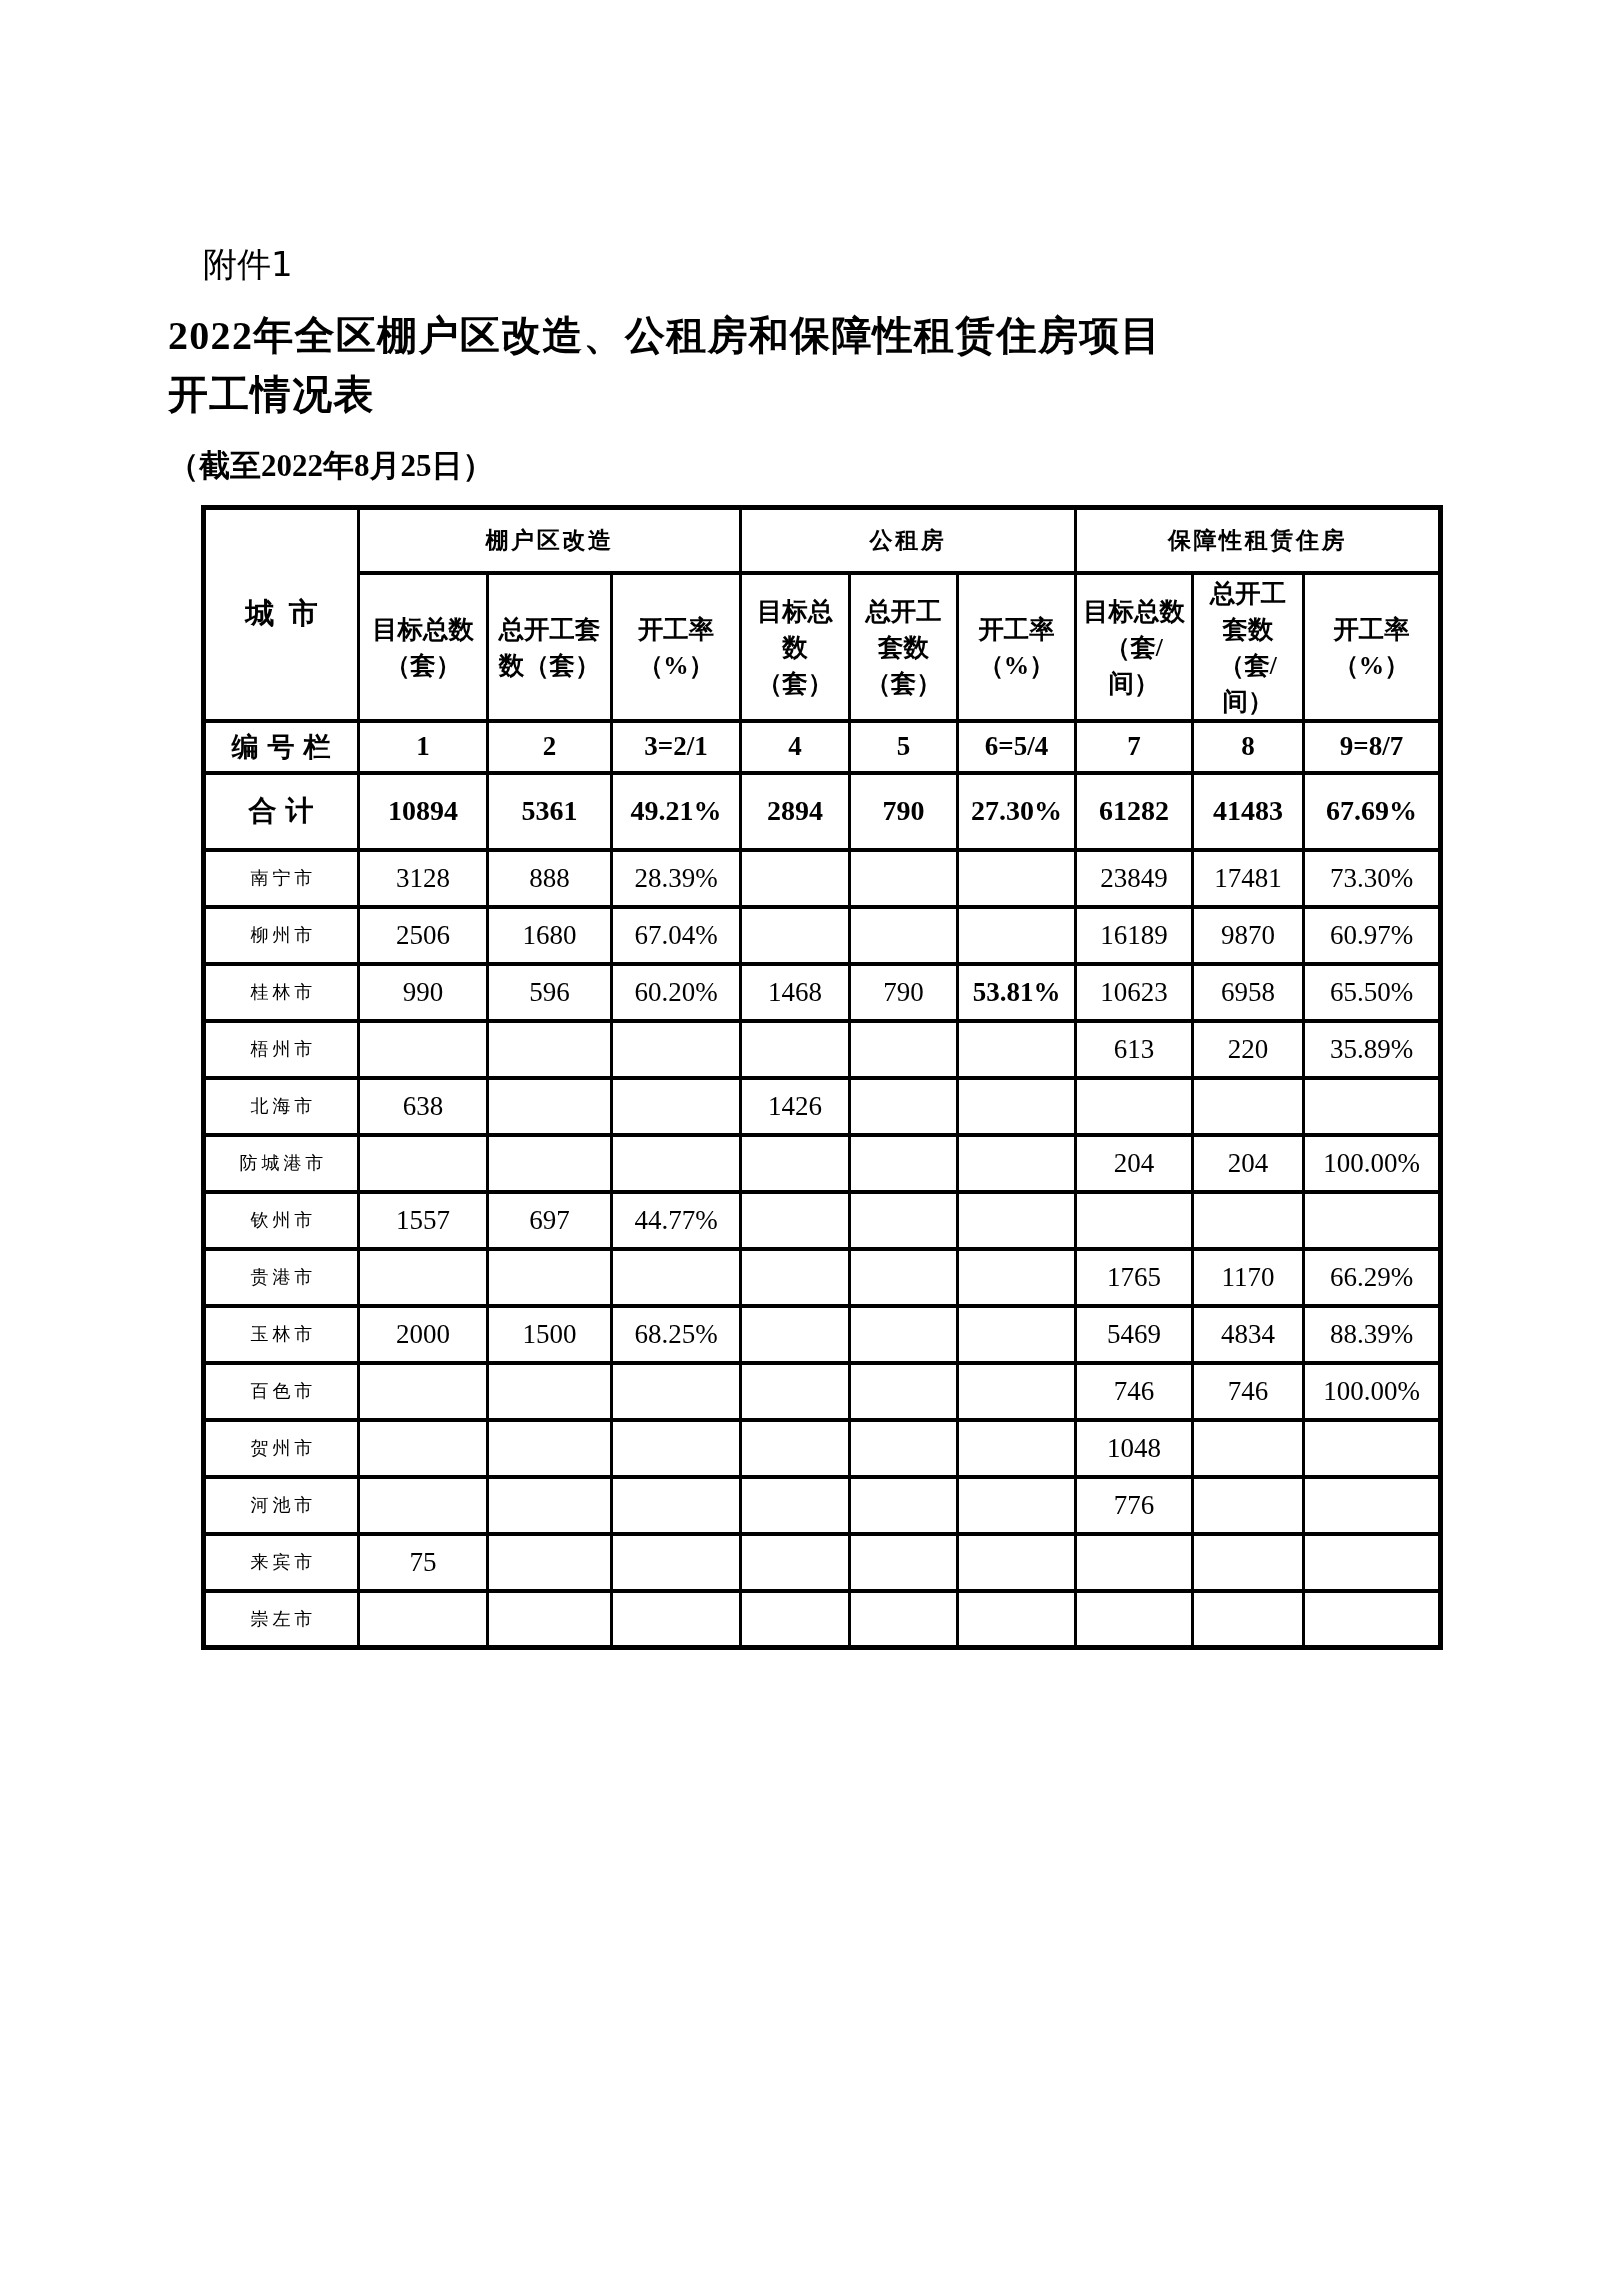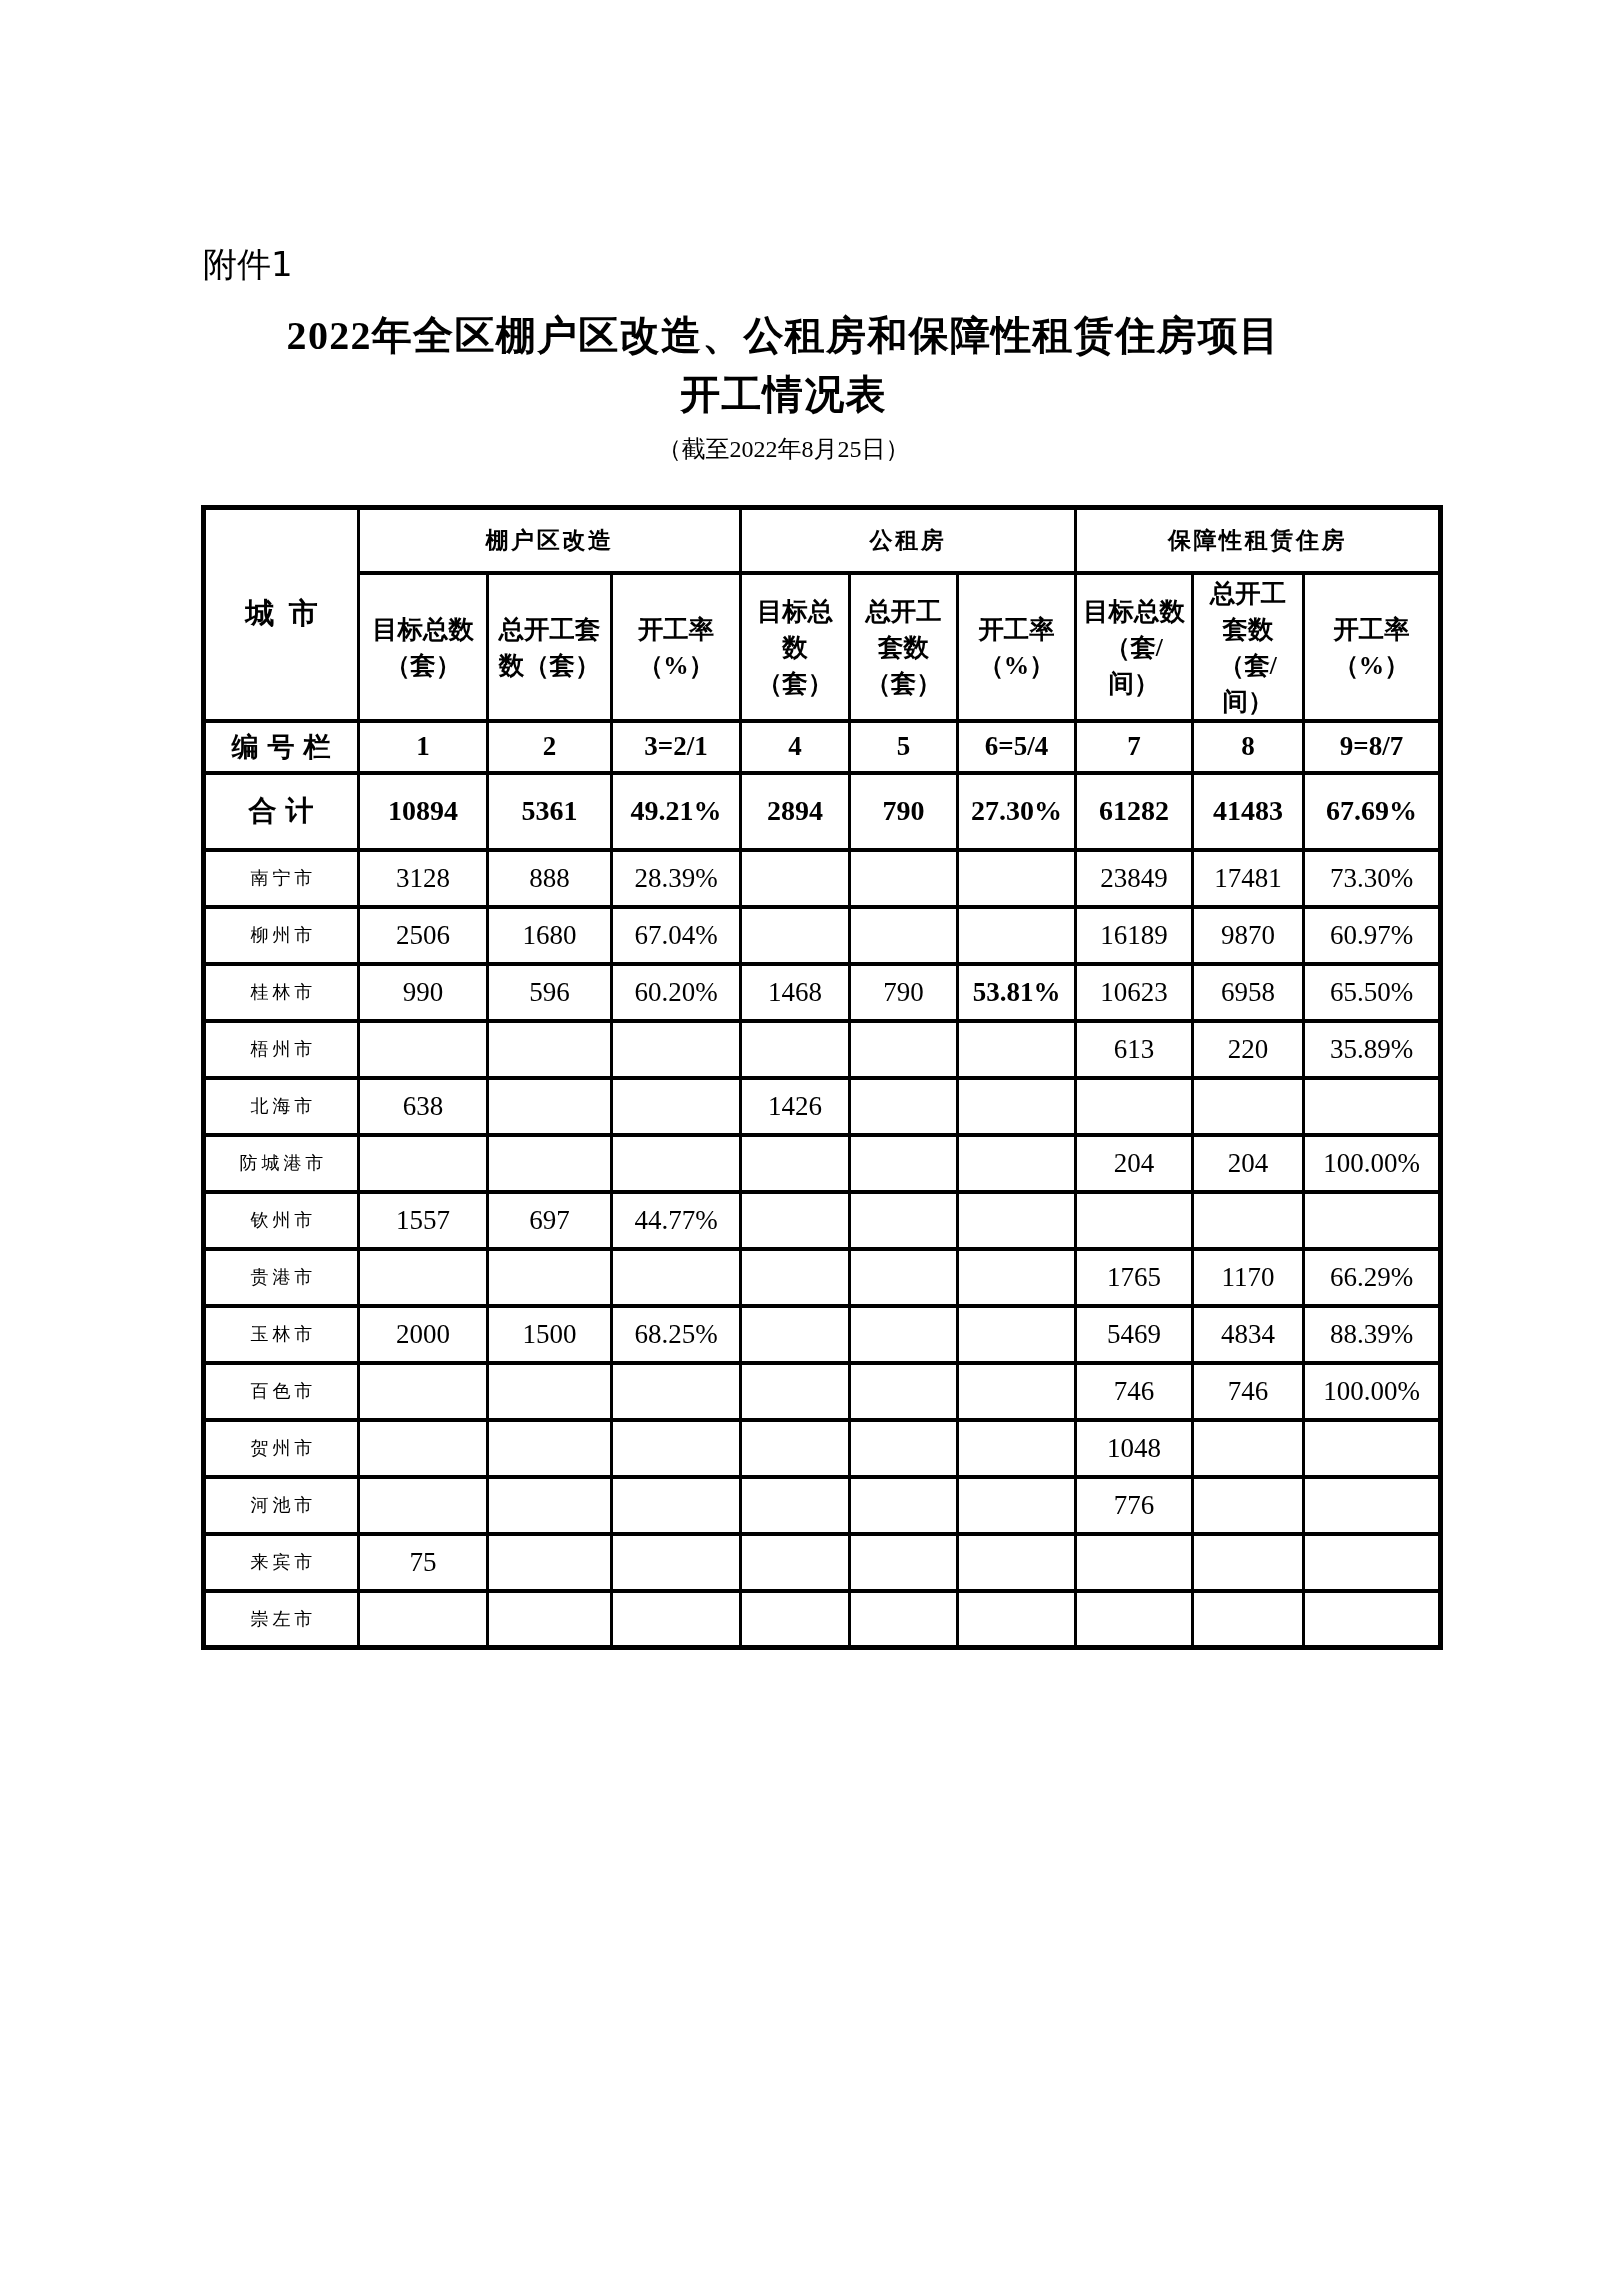--- a/index.html
+++ b/index.html
@@ -10,24 +10,24 @@
     color:#000;
     font-family:"Liberation Serif","DejaVu Serif",serif;
   }
   .attachment {
     position:absolute; left:203px; top:245px;
     font-family:"DejaVu Sans","Liberation Sans",sans-serif;
     font-size:34px; line-height:39px;
   }
   .titleblock {
     position:absolute; left:168px; top:306px; width:1231px;
-    text-align:center;
+    text-align:left;
   }
   .title-line { font-size:40px; font-weight:bold; line-height:59px; letter-spacing:1.3px; }
-  .subtitle   { font-size:24px; font-weight:normal; line-height:40px; margin-top:5px; }
+  .subtitle   { font-size:31px; font-weight:bold; line-height:40px; margin-top:22px; }
 
   table.report {
     position:absolute; left:201px; top:505px; width:1237px;
     border-collapse:collapse; table-layout:fixed;
     border:5.2px solid #000;
   }
   td {
     border:3.9px solid #000;
     border-top-width:4.6px; border-bottom-width:4.6px;
     text-align:center; vertical-align:middle;

